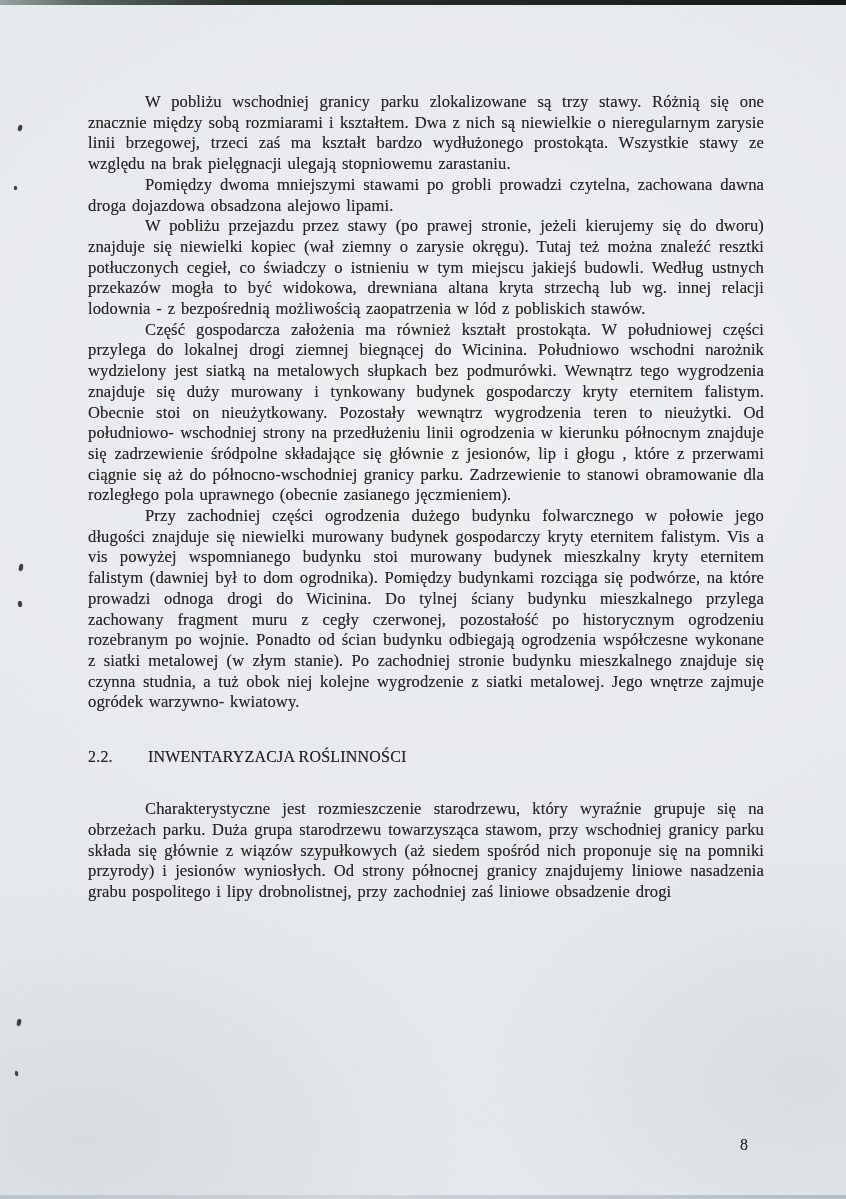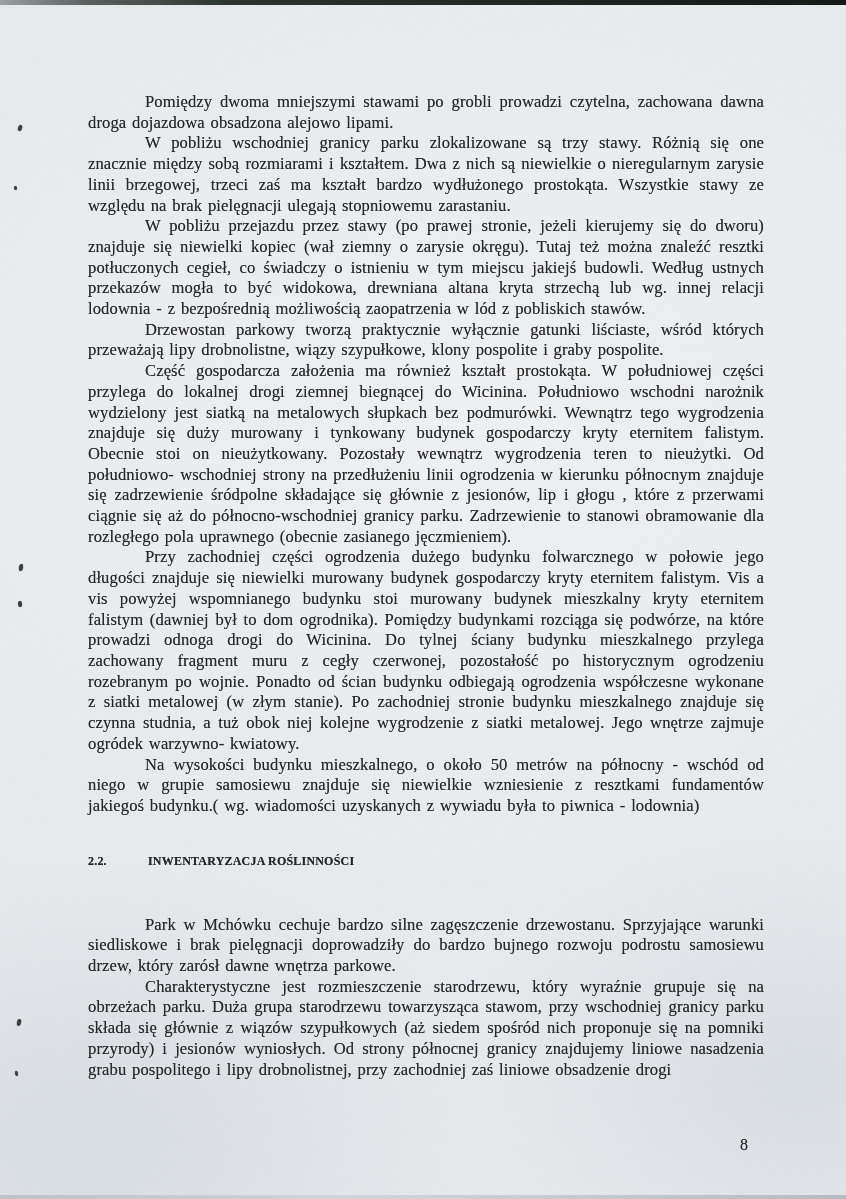--- a/index.html
+++ b/index.html
@@ -51,23 +51,23 @@
     text-indent: 57px;
     text-align: justify;
     font-size: 16.6px;
     line-height: 20.7px;
     letter-spacing: 0.1px;
     word-spacing: 1.5px;
     color: #262626;
     text-shadow: 0 0 0.5px rgba(45,45,45,0.55);
   }
   .heading {
-    margin: 33px 0 43px 0;
-    font-size: 12px;
-    font-weight: bold;
+    margin: 33px 0 31px 0;
+    font-size: 16px;
+    font-weight: normal;
     line-height: 22px;
     letter-spacing: 0.2px;
     text-shadow: 0 0 0.5px rgba(30,30,30,0.6);
   }
   .heading-num {
     display: inline-block;
     width: 60px;
   }
   .page-number {
     position: absolute;
@@ -94,33 +94,30 @@
     <filter id="paperNoise">
       <feTurbulence type="fractalNoise" baseFrequency="0.8" numOctaves="2" stitchTiles="stitch"></feTurbulence>
       <feColorMatrix type="matrix" values="0 0 0 0 0.3  0 0 0 0 0.33  0 0 0 0 0.36  0 0 0 1 0"></feColorMatrix>
     </filter>
     <rect width="100%" height="100%" filter="url(#paperNoise)"></rect>
   </svg>
 
   <div class="scan-top-edge"></div>
 
   <div class="content">
+    <p class="para">W pobliżu wschodniej granicy parku zlokalizowane są trzy stawy. Różnią się one znacznie między sobą rozmiarami i kształtem. Dwa z nich są niewielkie o nieregularnym zarysie linii brzegowej, trzeci zaś ma kształt bardzo wydłużonego prostokąta. Wszystkie stawy ze względu na brak pielęgnacji ulegają stopniowemu zarastaniu.</p>
     <p class="para">Pomiędzy dwoma mniejszymi stawami po grobli prowadzi czytelna, zachowana dawna droga dojazdowa obsadzona alejowo lipami.</p>
-    <p class="para">W pobliżu wschodniej granicy parku zlokalizowane są trzy stawy. Różnią się one znacznie między sobą rozmiarami i kształtem. Dwa z nich są niewielkie o nieregularnym zarysie linii brzegowej, trzeci zaś ma kształt bardzo wydłużonego prostokąta. Wszystkie stawy ze względu na brak pielęgnacji ulegają stopniowemu zarastaniu.</p>
     <p class="para">W pobliżu przejazdu przez stawy (po prawej stronie, jeżeli kierujemy się do dworu) znajduje się niewielki kopiec (wał ziemny o zarysie okręgu). Tutaj też można znaleźć resztki potłuczonych cegieł, co świadczy o istnieniu w tym miejscu jakiejś budowli. Według ustnych przekazów mogła to być widokowa, drewniana altana kryta strzechą lub wg. innej relacji lodownia - z bezpośrednią możliwością zaopatrzenia w lód z pobliskich stawów.</p>
-    <p class="para">Drzewostan parkowy tworzą praktycznie wyłącznie gatunki liściaste, wśród których przeważają lipy drobnolistne, wiązy szypułkowe, klony pospolite i graby pospolite.</p>
     <p class="para">Część gospodarcza założenia ma również kształt prostokąta. W południowej części przylega do lokalnej drogi ziemnej biegnącej do Wicinina. Południowo wschodni narożnik wydzielony jest siatką na metalowych słupkach bez podmurówki. Wewnątrz tego wygrodzenia znajduje się duży murowany i tynkowany budynek gospodarczy kryty eternitem falistym. Obecnie stoi on nieużytkowany. Pozostały wewnątrz wygrodzenia teren to nieużytki. Od południowo- wschodniej strony na przedłużeniu linii ogrodzenia w kierunku północnym znajduje się zadrzewienie śródpolne składające się głównie z jesionów, lip i głogu , które z przerwami ciągnie się aż do północno-wschodniej granicy parku. Zadrzewienie to stanowi obramowanie dla rozległego pola uprawnego (obecnie zasianego jęczmieniem).</p>
     <p class="para">Przy zachodniej części ogrodzenia dużego budynku folwarcznego w połowie jego długości znajduje się niewielki murowany budynek gospodarczy kryty eternitem falistym. Vis a vis powyżej wspomnianego budynku stoi murowany budynek mieszkalny kryty eternitem falistym (dawniej był to dom ogrodnika). Pomiędzy budynkami rozciąga się podwórze, na które prowadzi odnoga drogi do Wicinina. Do tylnej ściany budynku mieszkalnego przylega zachowany fragment muru z cegły czerwonej, pozostałość po historycznym ogrodzeniu rozebranym po wojnie. Ponadto od ścian budynku odbiegają ogrodzenia współczesne wykonane z siatki metalowej (w złym stanie). Po zachodniej stronie budynku mieszkalnego znajduje się czynna studnia, a tuż obok niej kolejne wygrodzenie z siatki metalowej. Jego wnętrze zajmuje ogródek warzywno- kwiatowy.</p>
-    <p class="para">Na wysokości budynku mieszkalnego, o około 50 metrów na północny - wschód od niego w grupie samosiewu znajduje się niewielkie wzniesienie z resztkami fundamentów jakiegoś budynku.( wg. wiadomości uzyskanych z wywiadu była to piwnica - lodownia)</p>
 
     <h2 class="heading">
       <span class="heading-num">2.2.</span><span class="heading-title">INWENTARYZACJA ROŚLINNOŚCI</span>
     </h2>
 
-    <p class="para">Park w Mchówku cechuje bardzo silne zagęszczenie drzewostanu. Sprzyjające warunki siedliskowe i brak pielęgnacji doprowadziły do bardzo bujnego rozwoju podrostu samosiewu drzew, który zarósł dawne wnętrza parkowe.</p>
     <p class="para">Charakterystyczne jest rozmieszczenie starodrzewu, który wyraźnie grupuje się na obrzeżach parku. Duża grupa starodrzewu towarzysząca stawom, przy wschodniej granicy parku składa się głównie z wiązów szypułkowych (aż siedem spośród nich proponuje się na pomniki przyrody) i jesionów wyniosłych. Od strony północnej granicy znajdujemy liniowe nasadzenia grabu pospolitego i lipy drobnolistnej, przy zachodniej zaś liniowe obsadzenie drogi</p>
   </div>
 
   <div class="page-number">8</div>
 
   <div class="speckle" style="left:18px; top:125px; transform:rotate(15deg);"></div>
   <div class="speckle" style="left:14px; top:186px; width:3px; height:4px; transform:rotate(-20deg);"></div>
   <div class="speckle" style="left:19px; top:564px; height:7px; transform:rotate(8deg);"></div>
   <div class="speckle" style="left:18px; top:601px; transform:rotate(-10deg);"></div>
   <div class="speckle" style="left:17px; top:1019px; height:7px; transform:rotate(12deg);"></div>

